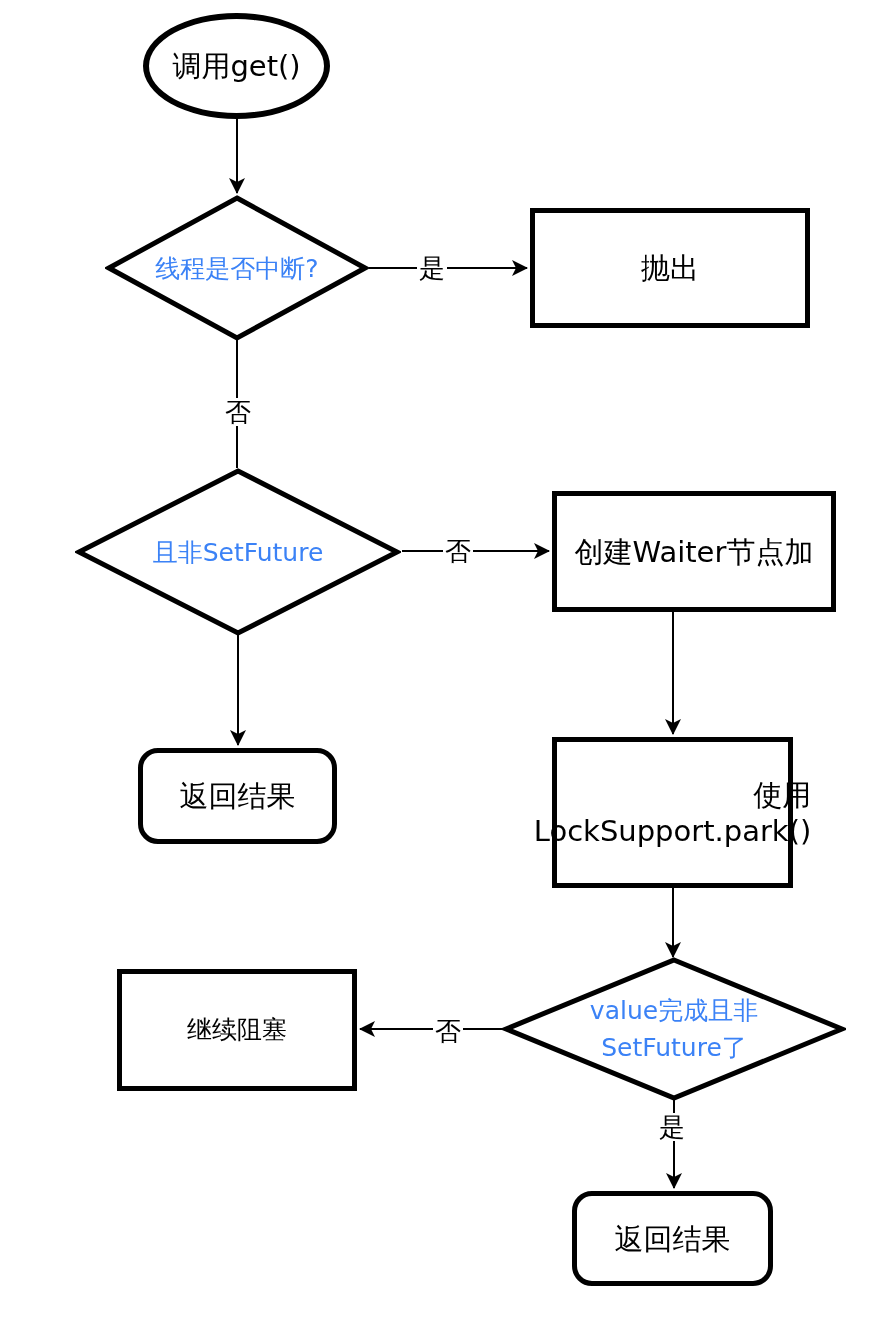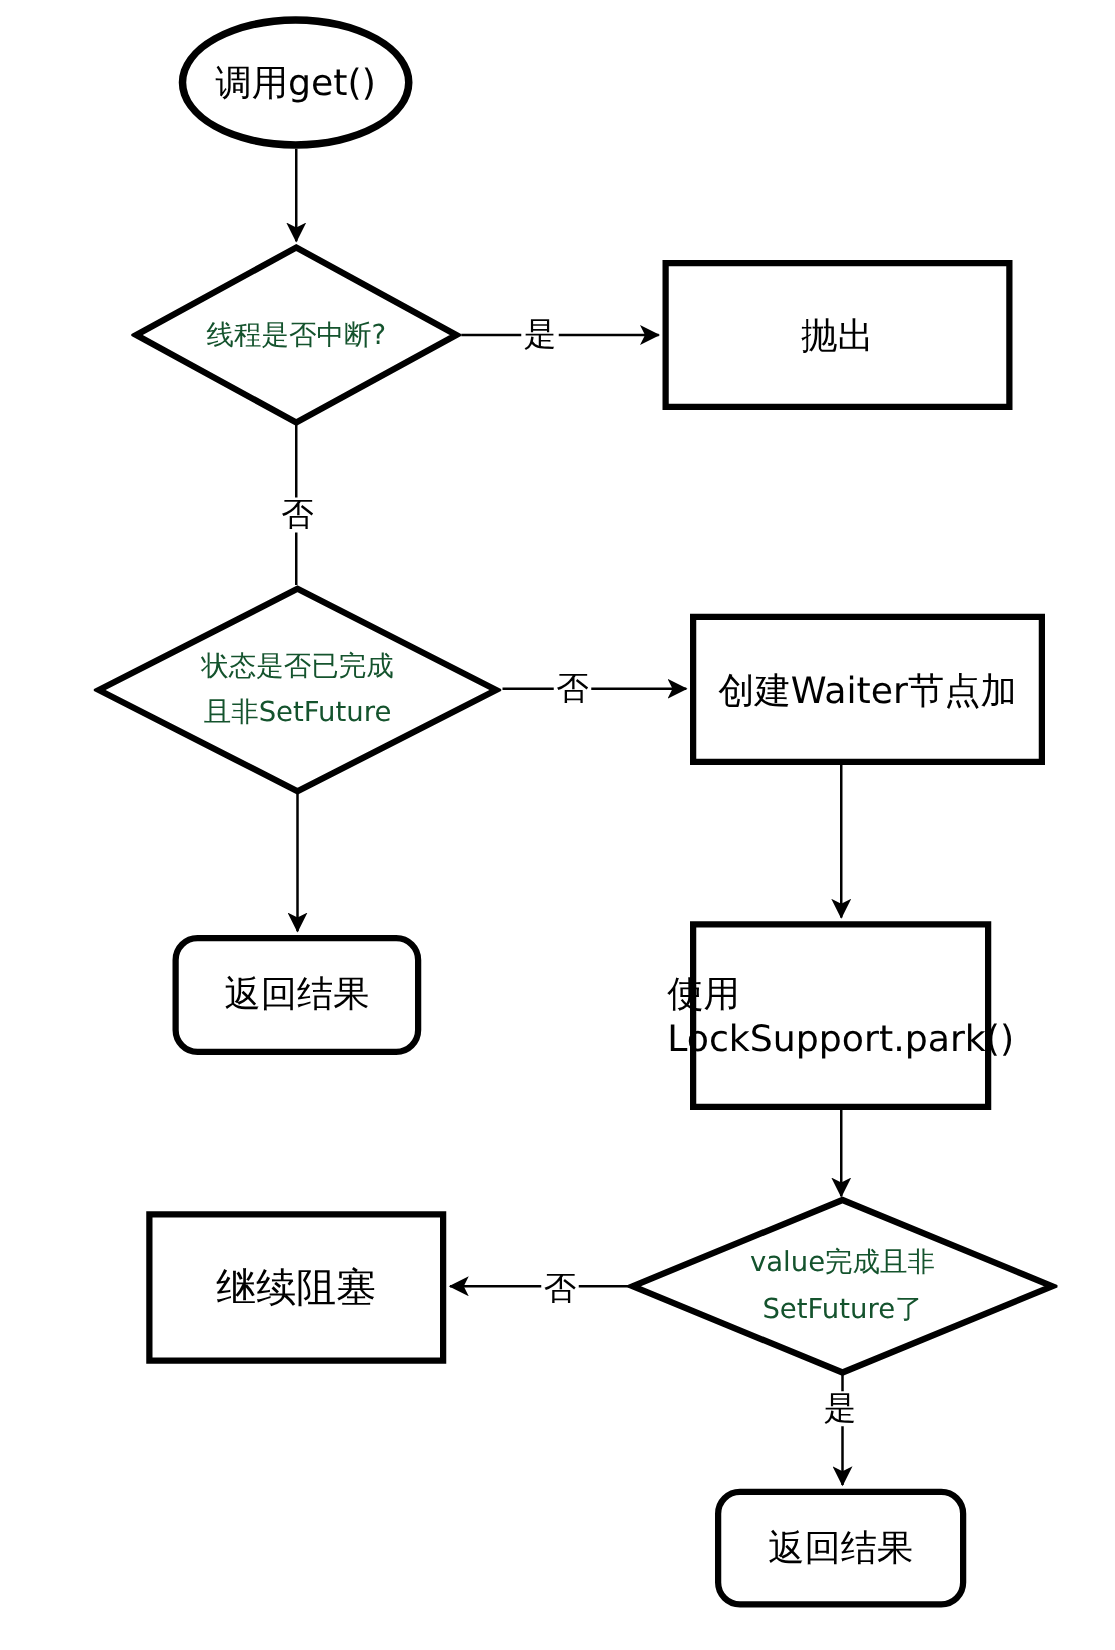--- a/index.html
+++ b/index.html
@@ -21,56 +21,56 @@
     width: 892px; height: 1320px;
   }
   .node {
     position: absolute;
     box-sizing: border-box;
     background: #ffffff;
     border: 5px solid #000000;
     display: flex;
     align-items: center;
     justify-content: center;
-    text-align: left;
+    text-align: right;
     color: #000000;
     font-size: 29px;
     line-height: 36px;
   }
   .node-ellipse { border-radius: 50%; border-width: 6px; }
-  .node-rounded { border-radius: 20px; font-family: Liberation Serif, serif; }
+  .node-rounded { border-radius: 20px; }
   .diamond-wrap {
     position: absolute;
   }
   .diamond-wrap svg { display: block; }
   .diamond-label {
     position: absolute;
     left: 0; top: 0;
     width: 100%; height: 100%;
     display: flex;
     flex-direction: column;
     align-items: center;
     justify-content: center;
     text-align: center;
-    color: #14532d;
-    font-size: 22px;
+    color: #3b82f6;
+    font-size: 25px;
     line-height: 37px;
   }
   .multiline span { display: block; }
   .edge-label {
     position: absolute;
     transform: translate(-50%, -50%);
     background: #ffffff;
     color: #000000;
     font-size: 26px;
     line-height: 28px;
     padding: 0 2px;
     text-align: center;
   }
-  .small-text { font-size: 32px; }
+  .small-text { font-size: 25px; }
 </style>
 </head>
 <body>
 
 <div class="canvas">
 
   <svg class="connectors" viewBox="0 0 892 1320" xmlns="http://www.w3.org/2000/svg">
     <defs>
       <marker id="arrow" markerUnits="userSpaceOnUse" markerWidth="18" markerHeight="16" refX="15" refY="8" orient="auto">
         <path d="M0,0 L16,8 L0,16 L4,8 Z" fill="#000000"></path>
@@ -111,21 +111,20 @@
     <div>
       <span>抛出</span>
     </div>
   </div>
 
   <div class="diamond-wrap" style="left:75px; top:467px; width:326px; height:170px;">
     <svg width="326" height="170" viewBox="0 0 326 170">
       <polygon points="163,4 322,85 163,166 4,85" fill="#ffffff" stroke="#000000" stroke-width="5"></polygon>
     </svg>
     <div class="diamond-label multiline">
-      <span>状态是否已完成</span>
       <span>且非SetFuture</span>
     </div>
   </div>
 
   <div class="node multiline" style="left:552px; top:491px; width:284px; height:121px;">
     <div>
       <span>创建Waiter节点加</span>
     </div>
   </div>
 

